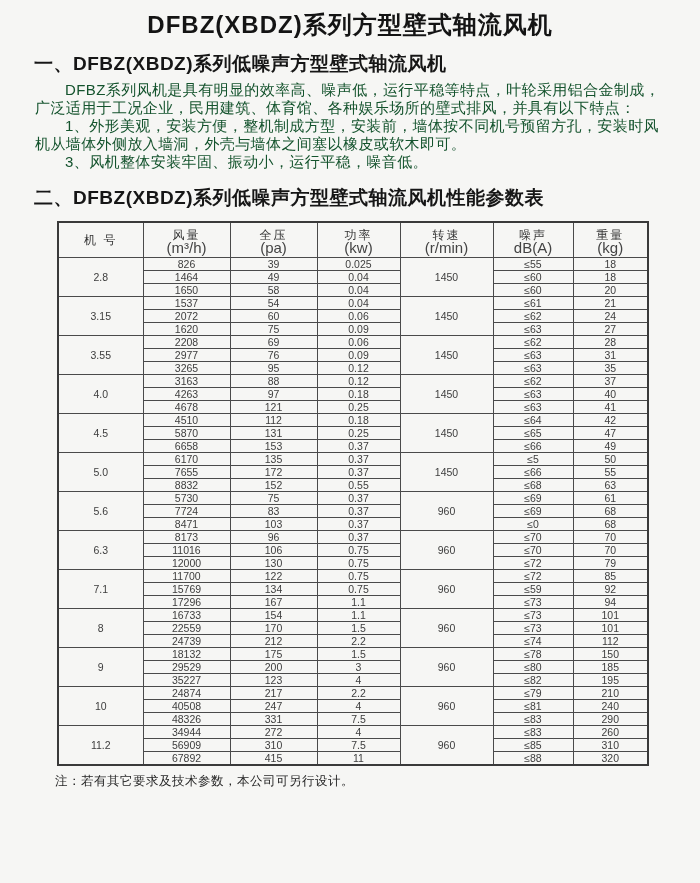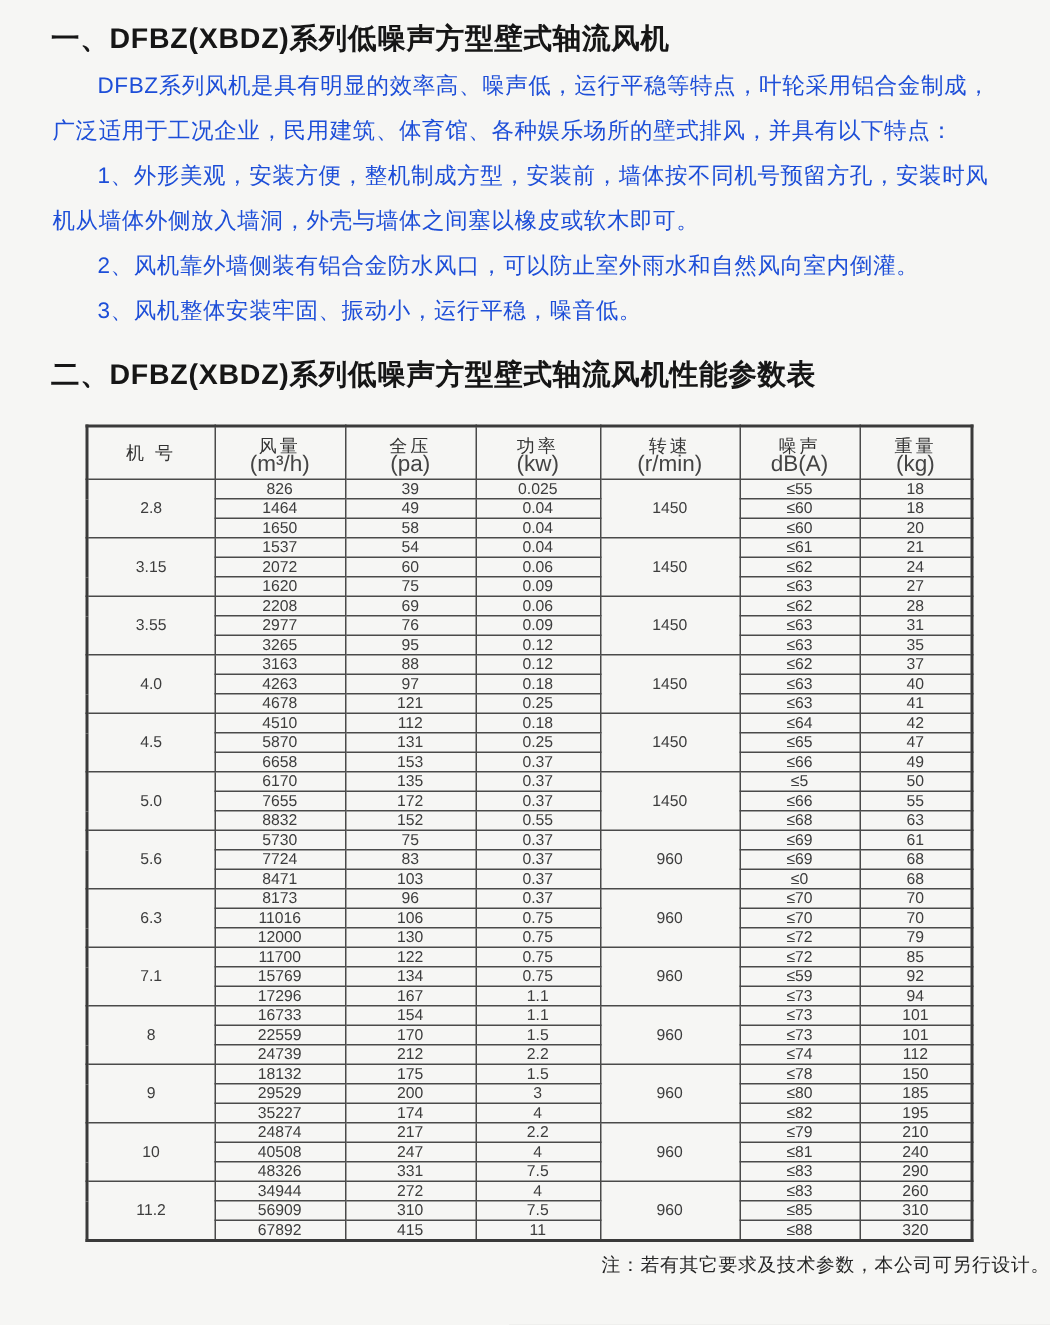--- a/index.html
+++ b/index.html
@@ -31,26 +31,26 @@
     margin: 8px 30px 4px 34px;
     font-size: 19px;
     font-weight: bold;
     letter-spacing: 0.5px;
     color: #161616;
   }
   .sec-heading.second { margin-top: 14px; }
   .body-par {
     margin: 0 30px 0 35px;
     font-size: 15px;
-    line-height: 30px;
+    line-height: 18px;
     text-indent: 2em;
     letter-spacing: 0.4px;
-    color: #1d4ed8;
-  }
-  .table-wrap { margin: 20px 0 0 57px; width: 538px; }
+    color: #14532d;
+  }
+  .table-wrap { margin: 10px 0 0 57px; width: 538px; }
   table.perf {
     border-collapse: collapse;
     table-layout: fixed;
     width: 590px;
     border: 2px solid #3a3a3a;
     background: #f6f6f4;
   }
   table.perf th, table.perf td {
     border: 1px solid #4a4a4a;
     text-align: center;
@@ -68,32 +68,31 @@
     font-size: 10.5px;
     color: #3d3d3d;
   }
   table.perf tbody tr.group-start td { border-top: 1.5px solid #353535; }
   td.model-cell, td.speed-cell { font-size: 11px; color: #3a3a3a; }
   .table-note {
     margin: 7px 0 0 55px;
     font-size: 12.5px;
     color: #262626;
     letter-spacing: 0.5px;
-    text-align: right;
   }
 </style>
 </head>
 <body>
 
 <div class="page">
+  <h1 class="doc-title">DFBZ(XBDZ)系列方型壁式轴流风机</h1>
 
   <h2 class="sec-heading">一、DFBZ(XBDZ)系列低噪声方型壁式轴流风机</h2>
   <p class="body-par">DFBZ系列风机是具有明显的效率高、噪声低，运行平稳等特点，叶轮采用铝合金制成，广泛适用于工况企业，民用建筑、体育馆、各种娱乐场所的壁式排风，并具有以下特点：</p>
   <p class="body-par">1、外形美观，安装方便，整机制成方型，安装前，墙体按不同机号预留方孔，安装时风机从墙体外侧放入墙洞，外壳与墙体之间塞以橡皮或软木即可。</p>
-  <p class="body-par">2、风机靠外墙侧装有铝合金防水风口，可以防止室外雨水和自然风向室内倒灌。</p>
   <p class="body-par">3、风机整体安装牢固、振动小，运行平稳，噪音低。</p>
 
   <h2 class="sec-heading second">二、DFBZ(XBDZ)系列低噪声方型壁式轴流风机性能参数表</h2>
 
   <div class="table-wrap">
     <table class="perf">
       <colgroup>
         <col style="width:85px">
           <col style="width:87px">
           <col style="width:87px">
@@ -375,21 +374,21 @@
           </tr>
           <tr>
             <td class="flow-cell">29529</td>
             <td class="pressure-cell">200</td>
             <td class="power-cell">3</td>
             <td class="noise-cell">≤80</td>
             <td class="weight-cell">185</td>
           </tr>
           <tr>
             <td class="flow-cell">35227</td>
-            <td class="pressure-cell">174</td>
+            <td class="pressure-cell">123</td>
             <td class="power-cell">4</td>
             <td class="noise-cell">≤82</td>
             <td class="weight-cell">195</td>
           </tr>
           <tr class="group-start">
             <td class="model-cell" rowspan="3">10</td>
             <td class="flow-cell">24874</td>
             <td class="pressure-cell">217</td>
             <td class="power-cell">2.2</td>
             <td class="speed-cell" rowspan="3">960</td>

